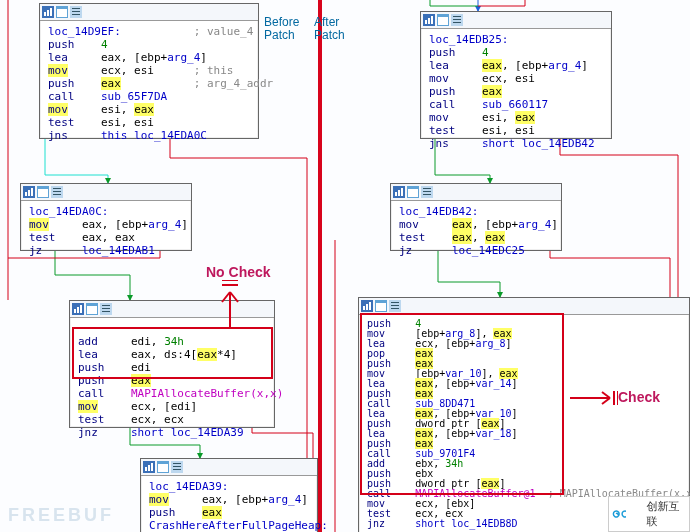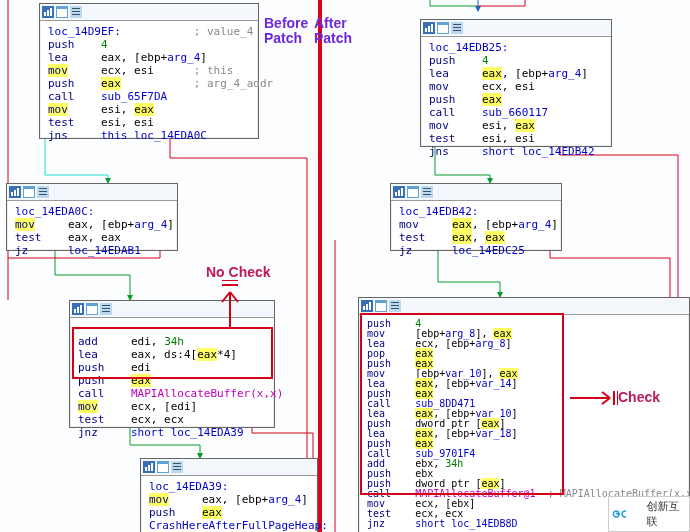--- a/index.html
+++ b/index.html
@@ -1,18 +1,18 @@
 <!DOCTYPE html>
 <html><head>
 <meta charset="utf-8">
 <style>
 body{margin:0;font-family:Consolas,Menlo,monospace;font-size:11px;background:#fcfdff;width:690px;height:532px;overflow:hidden;position:relative}
 .stage{position:relative;width:690px;height:532px}
 .divider{position:absolute;top:0;bottom:0;left:318px;width:4px;background:#d8041c}
-.hdr{position:absolute;font-weight:bold;color:#6d28d9;font-family:Arial,sans-serif;font-size:14px;line-height:1.1}
+.hdr{position:absolute;font-weight:normal;color:#0369a1;font-family:Arial,sans-serif;font-size:12px;line-height:1.1}
 .box{position:absolute;background:#fff;border:1px solid #666;box-shadow:0 0 0 1px #eee inset}
 .tbar{height:16px;border-bottom:1px solid #999;background:#f4f7fb;display:flex;align-items:center;padding:0 2px;gap:2px}
 .ticon{width:12px;height:12px;display:inline-block}
 .ticon svg{display:block}
 .body{padding:4px 8px 6px 8px;white-space:pre}
 .code span{display:inline}
 .kw{color:#000080}
 .hl{background:#ffff66}
 .lbl{color:#0000c8}
 .cmt{color:#888}
@@ -96,21 +96,21 @@
 <span class="kw">push</span>    <span class="num">4</span>
 <span class="kw">lea</span>     <span class="txt">eax, [ebp+</span><span class="lbl">arg_4</span><span class="txt">]</span>
 <span class="kw hl">mov</span>     <span class="txt">ecx, esi</span>      <span class="cmt">; this</span>
 <span class="kw">push</span>    <span class="hl">eax</span>           <span class="cmt">; arg_4_addr</span>
 <span class="kw">call</span>    <span class="lbl">sub_65F7DA</span>
 <span class="kw hl">mov</span>     <span class="txt">esi, </span><span class="hl">eax</span>
 <span class="kw">test</span>    <span class="txt">esi, esi</span>
 <span class="kw">jns</span>     <span class="lbl">this loc_14EDA0C</span></div>
   </div>
 
-  <div class="box" style="left:6px;top:183px;width:170px;height:66px">
+  <div class="box" style="left:20px;top:183px;width:170px;height:66px">
     <div class="tbar">
       <span class="ticon">
           <svg viewBox="0 0 12 12">
             <rect width="12" height="12" fill="#3a6fb7"></rect>
             <rect x="2" y="6" width="2" height="4" fill="#fff"></rect>
             <rect x="5" y="4" width="2" height="6" fill="#fff"></rect>
             <rect x="8" y="2" width="2" height="8" fill="#fff"></rect>
           </svg>
         </span>
       <span class="ticon">
@@ -201,21 +201,21 @@
           </svg>
         </span>
     </div>
     <div class="body code"><span class="lbl">loc_14EDA39:</span>
 <span class="kw hl">mov</span>     <span class="txt">eax, [ebp+</span><span class="lbl">arg_4</span><span class="txt">]</span>
 <span class="kw">push</span>    <span class="hl">eax</span>
 <span class="lbl">CrashHereAfterFullPageHeap:</span>
      </div>
   </div>
 
-  <div class="box" style="left:420px;top:19px;width:190px;height:126px">
+  <div class="box" style="left:420px;top:11px;width:190px;height:126px">
     <div class="tbar">
       <span class="ticon">
           <svg viewBox="0 0 12 12">
             <rect width="12" height="12" fill="#3a6fb7"></rect>
             <rect x="2" y="6" width="2" height="4" fill="#fff"></rect>
             <rect x="5" y="4" width="2" height="6" fill="#fff"></rect>
             <rect x="8" y="2" width="2" height="8" fill="#fff"></rect>
           </svg>
         </span>
       <span class="ticon">
@@ -322,19 +322,20 @@
 <span class="kw">test</span>    <span class="txt">ecx, ecx</span>
 <span class="kw">jnz</span>     <span class="lbl">short loc_14EDB8D</span></div>
   </div>
 
   <div class="redbox" style="left:360px;top:313px;width:200px;height:178px"></div>
   <div class="lblred" style="left:618px;top:389px">Check</div>
   <svg class="arrow" style="left:568px;top:388px" width="50" height="20">
       <path d="M2,10 L42,10 M42,10 L34,4 M42,10 L34,16 M46,3 L46,17 M50,3 L50,17" stroke="#d40019" stroke-width="2" fill="none"></path>
     </svg>
 
+  <div class="wm">FREEBUF</div>
   <div class="logobox">
     <svg viewBox="0 0 24 24">
         <path d="M6,12 a4,4 0 1,1 0,0.01 M18,12 a4,4 0 1,1 0,0.01 M10,12 C12,8 12,16 14,12" stroke="#1a9bd7" stroke-width="2" fill="none"></path>
       </svg>
     <span>创新互联</span>
   </div>
 </div>
 
 </body></html>

